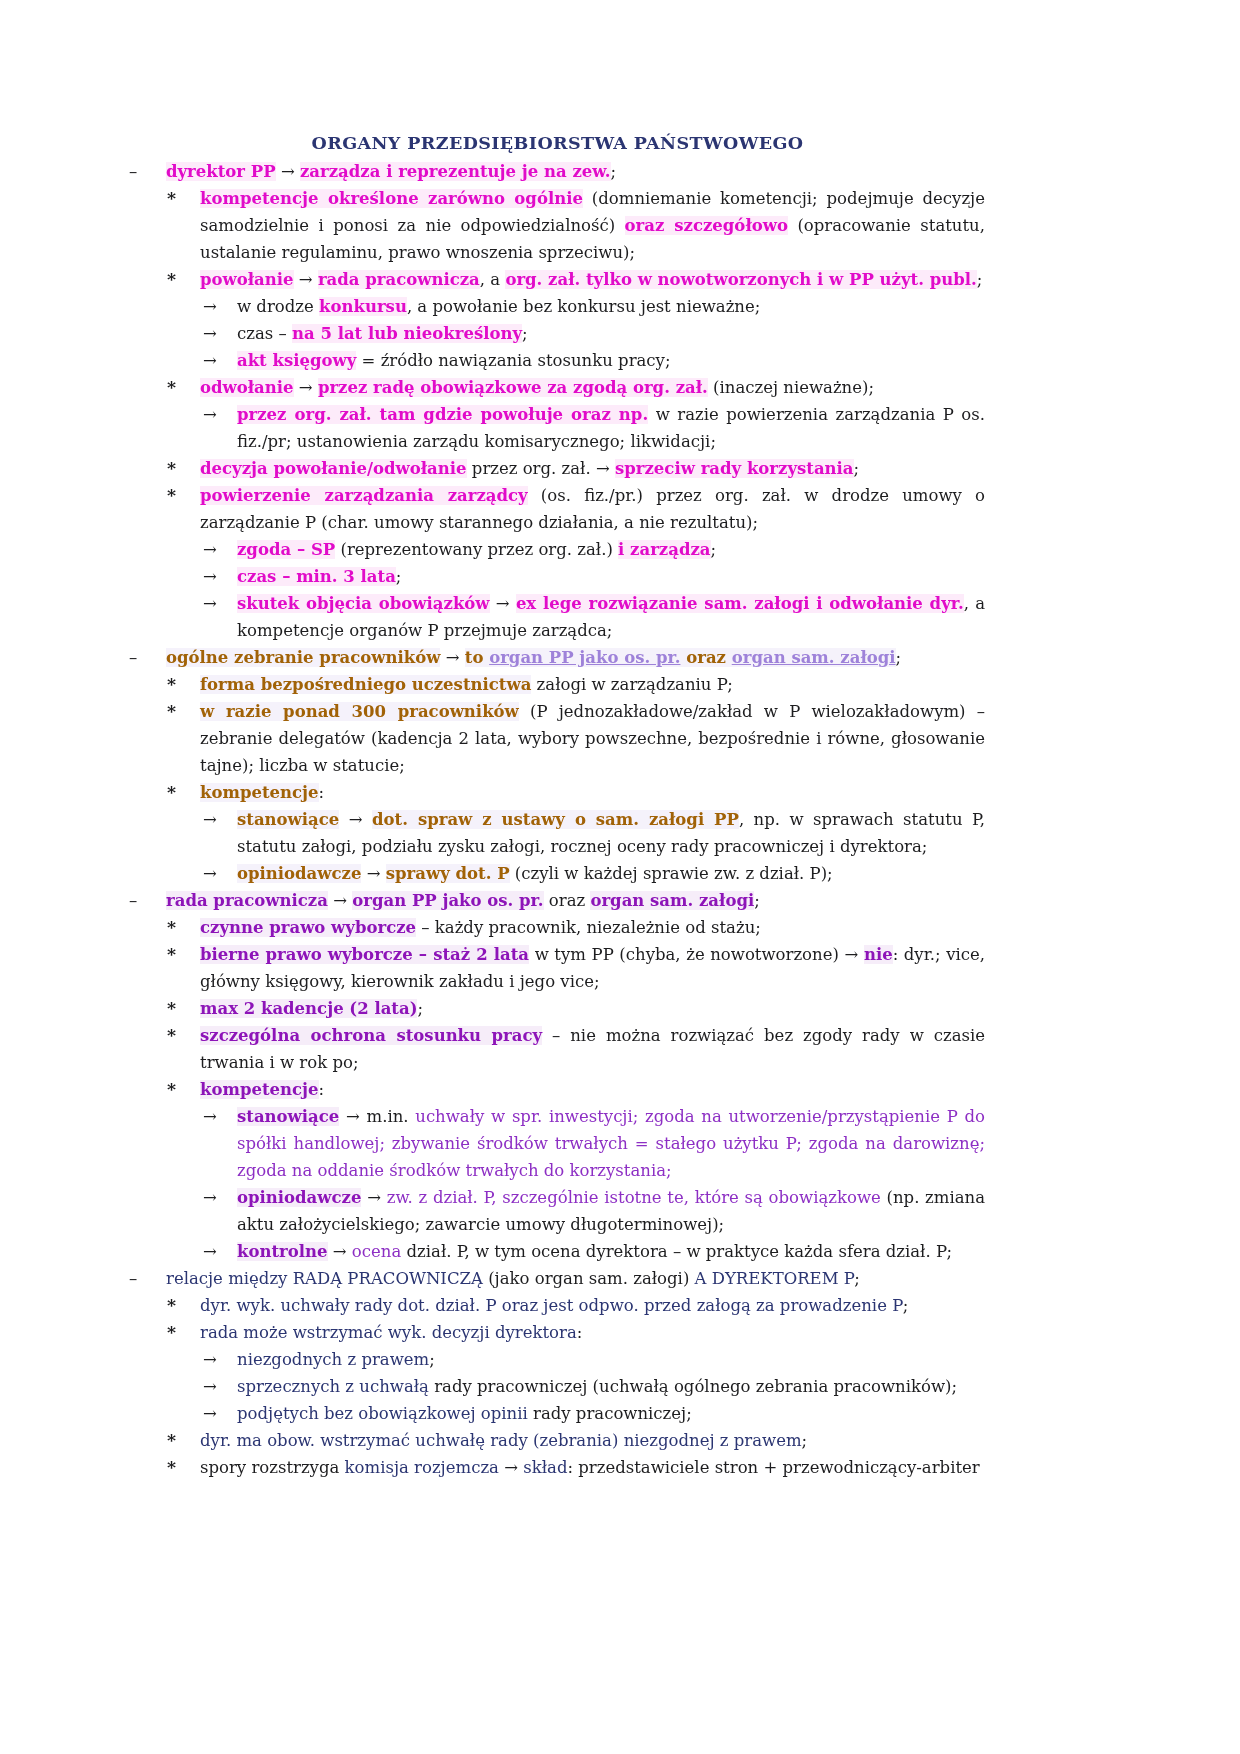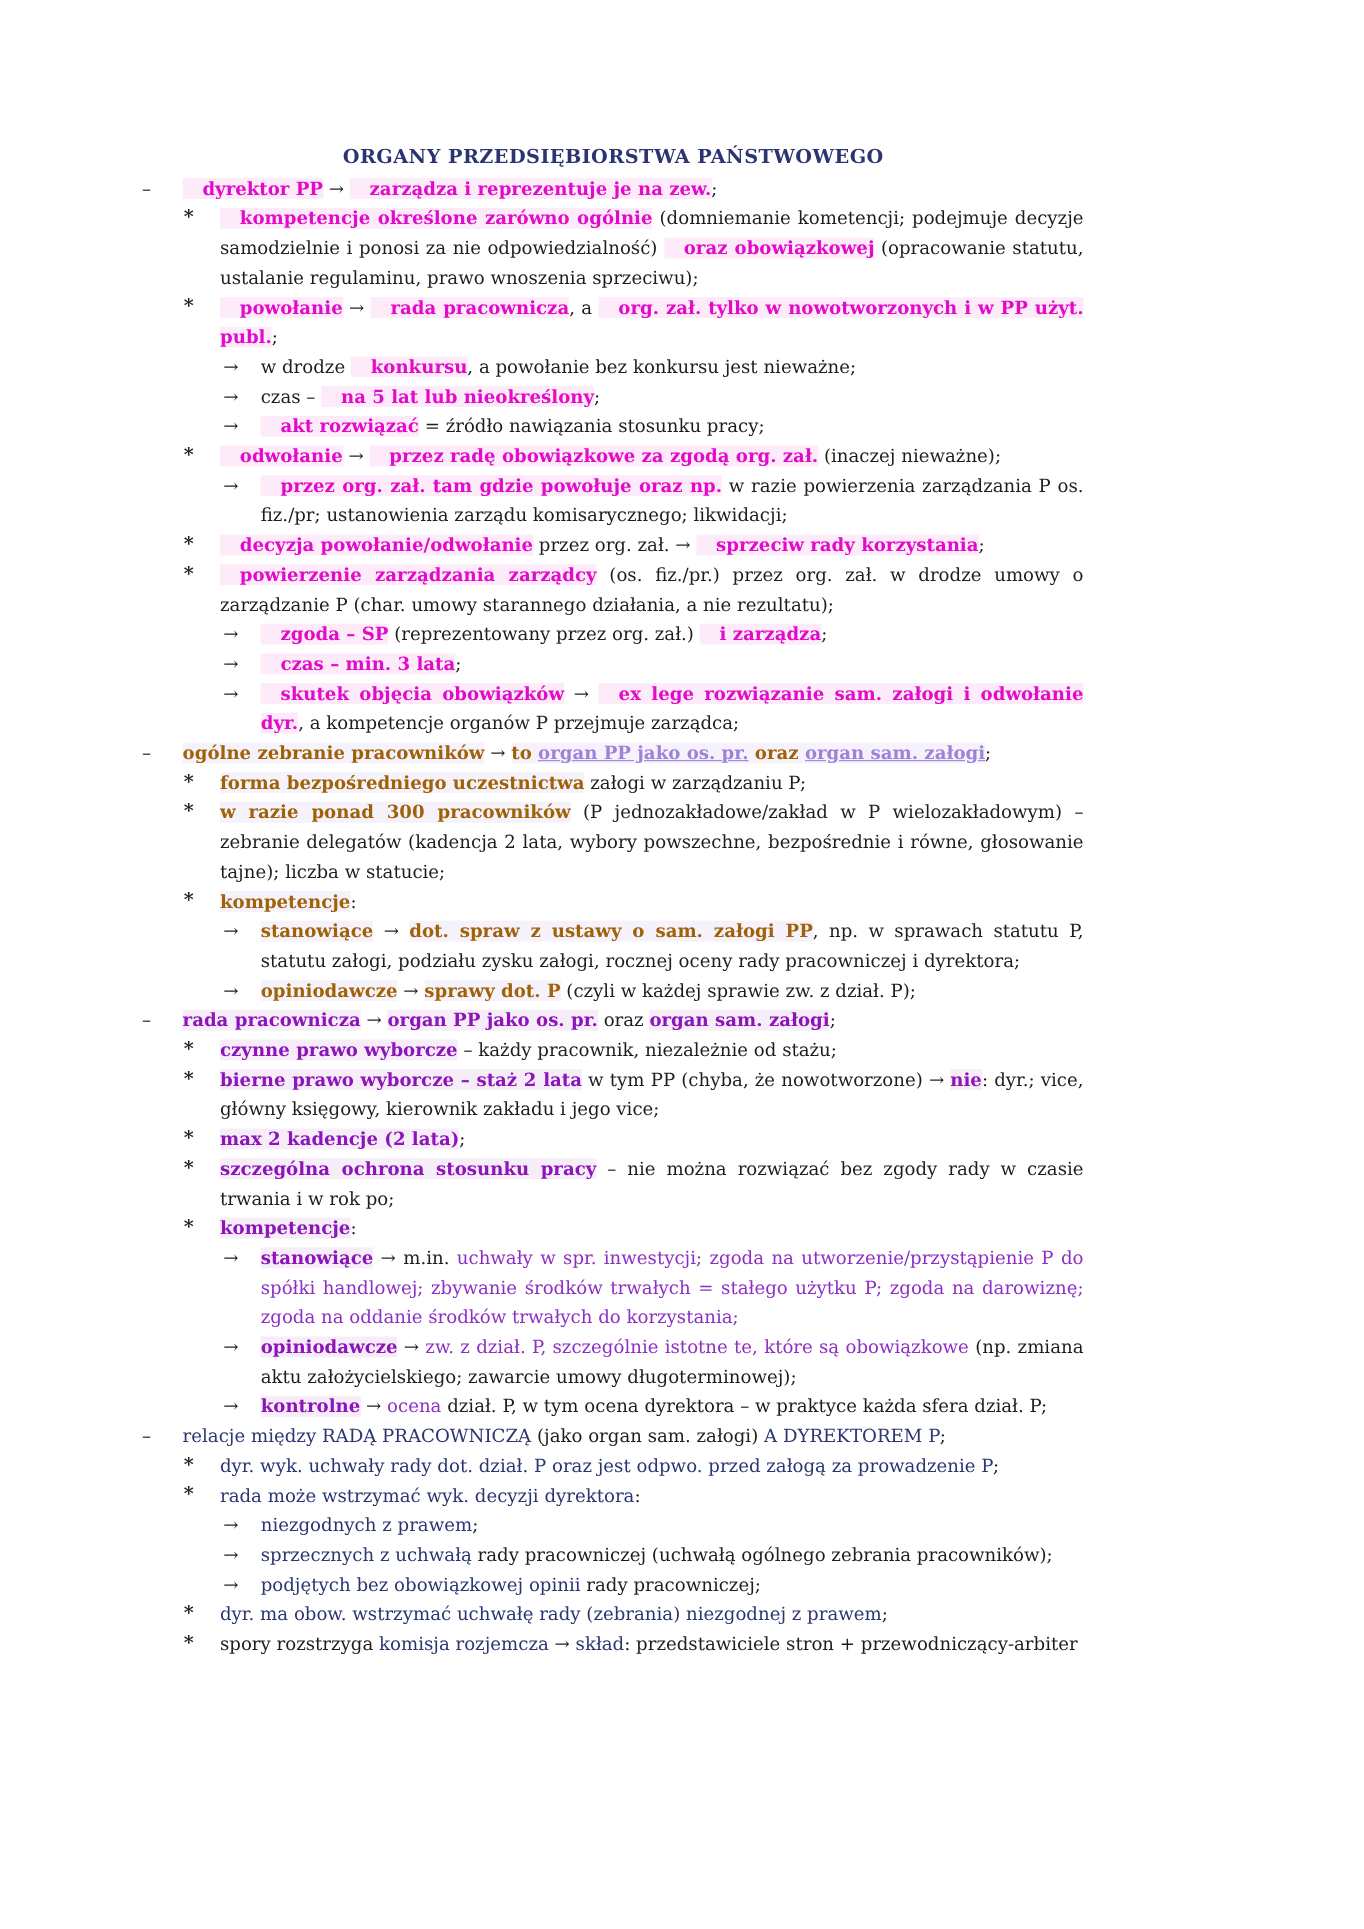--- a/index.html
+++ b/index.html
@@ -23,39 +23,39 @@
   .lv1 { margin-left:166px; }
   .lv2 { margin-left:200px; }
   .lv3 { margin-left:237px; }
   .bullet { position:absolute; color:#1d1d1f; font-weight:400; }
   .lv1 .bullet { left:-37px; }
   .lv2 .bullet { left:-33px; }
   .lv3 .bullet { left:-34px; }
   .b-star { font-weight:700; font-size:1.05em; }
   
   .k   { color:#1d1d1f; }
-  .mg  { color:#e10bc9; font-weight:700; background:rgba(240,60,210,0.10);padding-left:18px; }
+  .mg  { color:#e10bc9; font-weight:700; background:rgba(240,60,210,0.10); }
   .lp  { color:#a16207; font-weight:700; background:rgba(158,130,217,0.10); }
   .lpu { color:#9e82d9; font-weight:700; text-decoration:underline; background:rgba(158,130,217,0.10); }
   .dp  { color:#8d14b8; font-weight:700; background:rgba(141,20,184,0.08); }
   .pp  { color:#8d2fc4; }
   .nv  { color:#2b3572; font-weight:400; }
 </style>
 </head>
 <body>
 
 <div class="page">
   <div class="page-title">ORGANY PRZEDSIĘBIORSTWA PAŃSTWOWEGO</div>
   <div class="doc">
       <div class="line lv1"><span class="bullet b-dash">–</span><span class="run mg">dyrektor PP</span><span class="run k"> → </span><span class="run mg">zarządza i reprezentuje je na zew.</span><span class="run k">;</span></div>
-      <div class="line lv2"><span class="bullet b-star">*</span><span class="run mg">kompetencje określone zarówno ogólnie</span><span class="run k"> (domniemanie kometencji; podejmuje decyzje samodzielnie i ponosi za nie odpowiedzialność) </span><span class="run mg">oraz obowiązkowej</span><span class="run k"> (opracowanie statutu, ustalanie regulaminu, prawo wnoszenia sprzeciwu);</span></div>
+      <div class="line lv2"><span class="bullet b-star">*</span><span class="run mg">kompetencje określone zarówno ogólnie</span><span class="run k"> (domniemanie kometencji; podejmuje decyzje samodzielnie i ponosi za nie odpowiedzialność) </span><span class="run mg">oraz szczegółowo</span><span class="run k"> (opracowanie statutu, ustalanie regulaminu, prawo wnoszenia sprzeciwu);</span></div>
       <div class="line lv2"><span class="bullet b-star">*</span><span class="run mg">powołanie</span><span class="run k"> → </span><span class="run mg">rada pracownicza</span><span class="run k">, a </span><span class="run mg">org. zał. tylko w nowotworzonych i w PP użyt. publ.</span><span class="run k">;</span></div>
       <div class="line lv3"><span class="bullet b-arrow">→</span><span class="run k">w drodze </span><span class="run mg">konkursu</span><span class="run k">, a powołanie bez konkursu jest nieważne;</span></div>
       <div class="line lv3"><span class="bullet b-arrow">→</span><span class="run k">czas – </span><span class="run mg">na 5 lat lub nieokreślony</span><span class="run k">;</span></div>
-      <div class="line lv3"><span class="bullet b-arrow">→</span><span class="run mg">akt rozwiązać</span><span class="run k"> = źródło nawiązania stosunku pracy;</span></div>
+      <div class="line lv3"><span class="bullet b-arrow">→</span><span class="run mg">akt księgowy</span><span class="run k"> = źródło nawiązania stosunku pracy;</span></div>
       <div class="line lv2"><span class="bullet b-star">*</span><span class="run mg">odwołanie</span><span class="run k"> → </span><span class="run mg">przez radę obowiązkowe za zgodą org. zał.</span><span class="run k"> (inaczej nieważne);</span></div>
       <div class="line lv3"><span class="bullet b-arrow">→</span><span class="run mg">przez org. zał. tam gdzie powołuje oraz np.</span><span class="run k"> w razie powierzenia zarządzania P os. fiz./pr; ustanowienia zarządu komisarycznego; likwidacji;</span></div>
       <div class="line lv2"><span class="bullet b-star">*</span><span class="run mg">decyzja powołanie/odwołanie</span><span class="run k"> przez org. zał. → </span><span class="run mg">sprzeciw rady korzystania</span><span class="run k">;</span></div>
       <div class="line lv2"><span class="bullet b-star">*</span><span class="run mg">powierzenie zarządzania zarządcy</span><span class="run k"> (os. fiz./pr.) przez org. zał. w drodze umowy o zarządzanie P (char. umowy starannego działania, a nie rezultatu);</span></div>
       <div class="line lv3"><span class="bullet b-arrow">→</span><span class="run mg">zgoda – SP</span><span class="run k"> (reprezentowany przez org. zał.) </span><span class="run mg">i zarządza</span><span class="run k">;</span></div>
       <div class="line lv3"><span class="bullet b-arrow">→</span><span class="run mg">czas – min. 3 lata</span><span class="run k">;</span></div>
       <div class="line lv3"><span class="bullet b-arrow">→</span><span class="run mg">skutek objęcia obowiązków</span><span class="run k"> → </span><span class="run mg">ex lege rozwiązanie sam. załogi i odwołanie dyr.</span><span class="run k">, a kompetencje organów P przejmuje zarządca;</span></div>
       <div class="line lv1"><span class="bullet b-dash">–</span><span class="run lp">ogólne zebranie pracowników</span><span class="run k"> → </span><span class="run lp">to </span><span class="run lpu">organ PP jako os. pr.</span><span class="run lp"> oraz </span><span class="run lpu">organ sam. załogi</span><span class="run k">;</span></div>
       <div class="line lv2"><span class="bullet b-star">*</span><span class="run lp">forma bezpośredniego uczestnictwa</span><span class="run k"> załogi w zarządzaniu P;</span></div>
       <div class="line lv2"><span class="bullet b-star">*</span><span class="run lp">w razie ponad 300 pracowników</span><span class="run k"> (P jednozakładowe/zakład w P wielozakładowym) – zebranie delegatów (kadencja 2 lata, wybory powszechne, bezpośrednie i równe, głosowanie tajne); liczba w statucie;</span></div>

